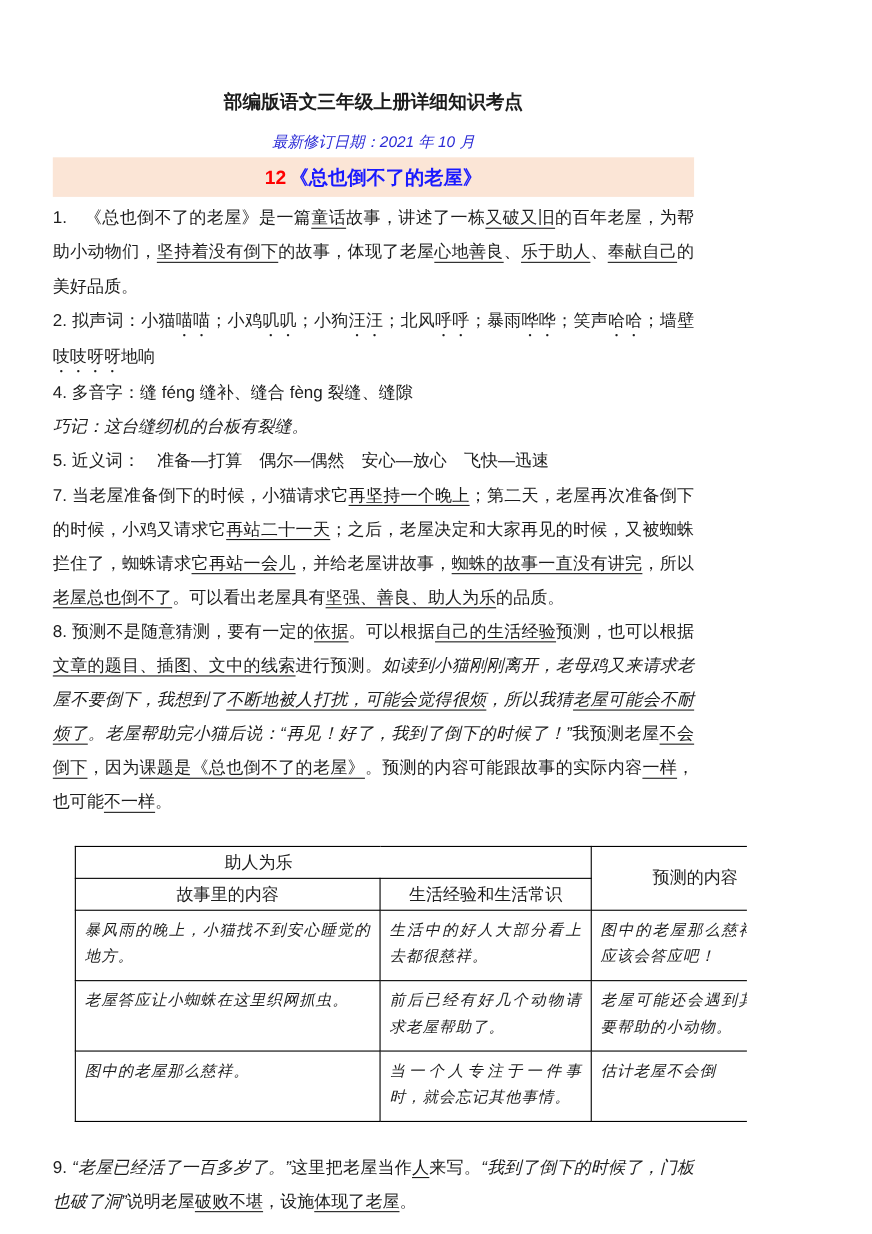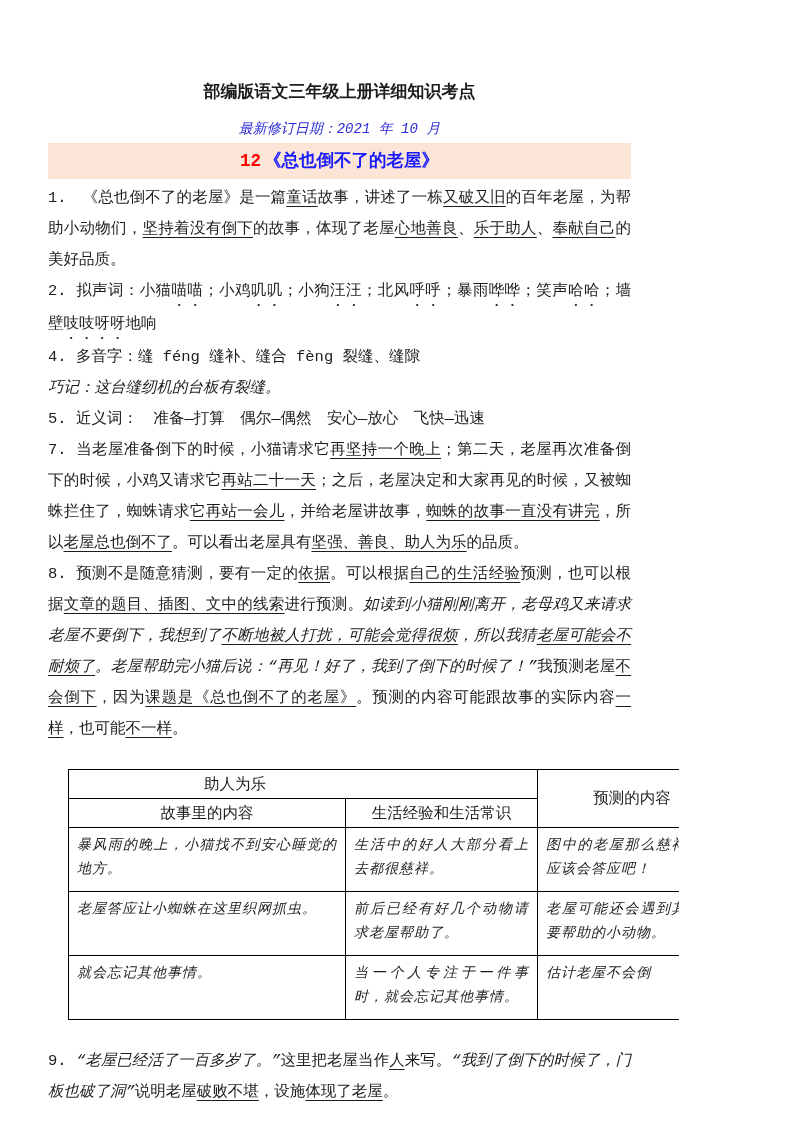--- a/index.html
+++ b/index.html
@@ -2,21 +2,21 @@
 <html><head>
 <meta charset="utf-8">
 <style>
   html,body{margin:0;padding:0;background:#ffffff;}
   .page{
     position:relative;
     width:679px;height:1122px;
     box-sizing:border-box;
     padding:82px 48px 0 48px;
     background:#ffffff;
-    font-family:Liberation Mono, monospace;
+    font-family:Liberation Sans, sans-serif;
     color:#1c1c1c;
     overflow:hidden;
   }
   .doc-title{
     text-align:center;
     font-weight:bold;
     font-size:17px;
     line-height:22px;
   }
   .doc-date{
@@ -124,21 +124,21 @@
           <td class="bcell">暴风雨的晚上，小猫找不到安心睡觉的地方。</td>
           <td class="bcell">生活中的好人大部分看上去都很慈祥。</td>
           <td class="bcell">图中的老屋那么慈祥，它应该会答应吧！</td>
         </tr>
         <tr>
           <td class="bcell">老屋答应让小蜘蛛在这里织网抓虫。</td>
           <td class="bcell">前后已经有好几个动物请求老屋帮助了。</td>
           <td class="bcell">老屋可能还会遇到其他需要帮助的小动物。</td>
         </tr>
         <tr>
-          <td class="bcell">就会忘记其他事情。</td>
+          <td class="bcell">图中的老屋那么慈祥。</td>
           <td class="bcell">当一个人专注于一件事时，就会忘记其他事情。</td>
           <td class="bcell">估计老屋不会倒</td>
         </tr>
       </tbody>
   </table>
 
   <div class="paras paras-after" id="paras-after">
       <p class="para"><span>9. </span><span class="k">“老屋已经活了一百多岁了。”</span><span>这里把老屋当作</span><span class="u">人</span><span>来写。</span><span class="k">“我到了倒下的时候了，门板也破了洞”</span><span>说明老屋</span><span class="u">破败不堪</span><span>，设施</span><span class="u">体现了老屋</span><span>。</span></p>
     </div>
 

